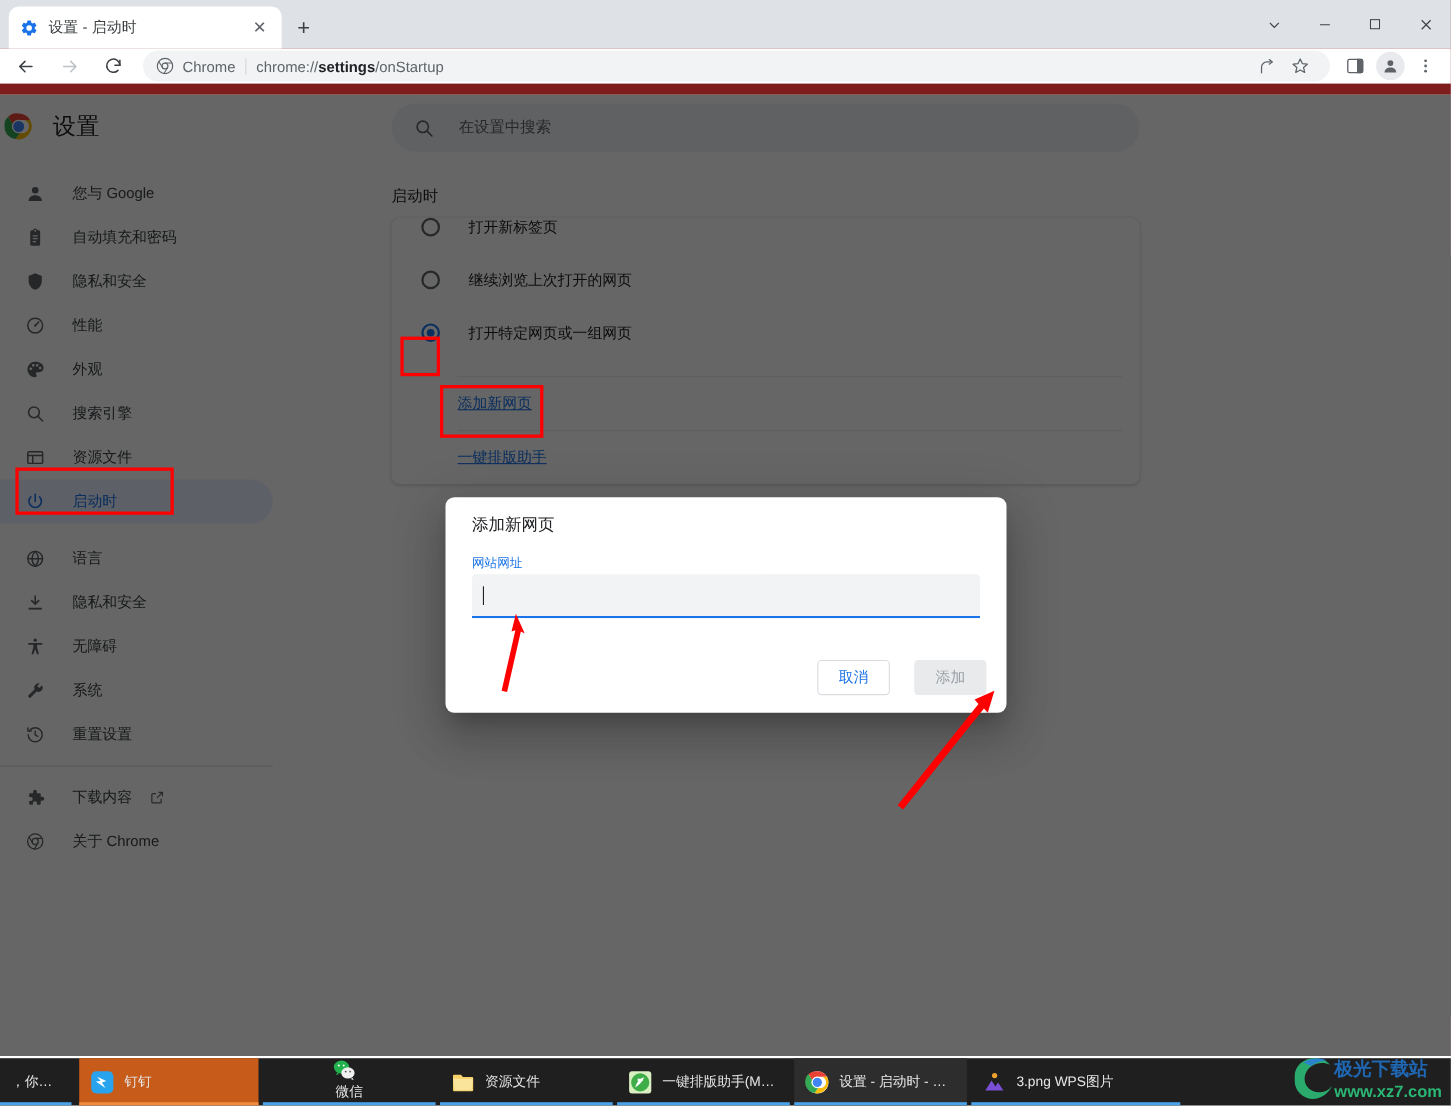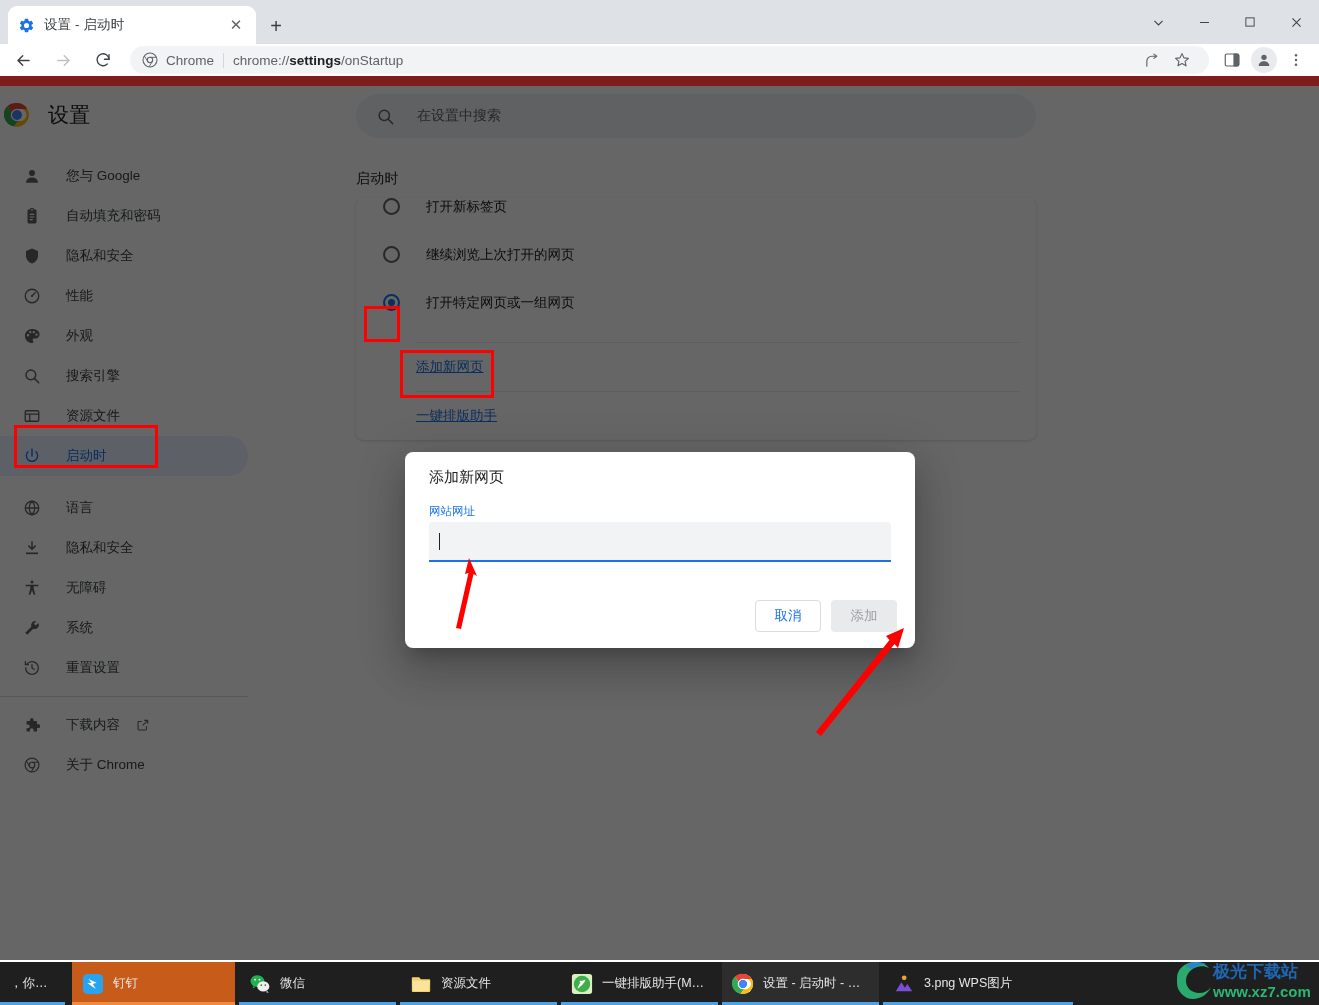--- a/index.html
+++ b/index.html
@@ -124,21 +124,21 @@
   }
   .dlg-title{position:absolute;left:24px;top:16px;font-size:15px;color:#202124;}
   .dlg-fieldlabel{position:absolute;left:24px;top:52px;font-size:11.5px;color:#1a73e8;}
   .dlg-field{
     position:absolute;left:24px;top:70px;width:462px;height:40px;
     background:#f1f3f4;border-bottom:2px solid #1a73e8;box-sizing:border-box;
     display:flex;align-items:center;padding-left:10px;border-radius:4px 4px 0 0;
   }
   .caret{width:1px;height:17px;background:#202124;}
   .dlg-input-val{font-size:13.5px;color:#202124;}
-  .dlg-actions{position:absolute;right:18px;bottom:16px;display:flex;align-items:flex-end;}
+  .dlg-actions{position:absolute;right:18px;bottom:16px;display:flex;align-items:flex-end;gap:12px;}
   .btn{
     height:32px;min-width:66px;border-radius:4px;font-size:13.5px;
     display:flex;align-items:center;justify-content:center;box-sizing:border-box;
     padding:0 14px;margin-left:10px;
   }
   .btn-cancel{border:1px solid #dadce0;background:#ffffff;color:#1a73e8;}
   .btn-add-disabled{background:#e9eaec;color:#9aa0a6;border:1px solid transparent;}
   
   .anno-box{position:absolute;border:3px solid #ff0000;box-sizing:border-box;z-index:70;pointer-events:none;}
   .anno-arrow{position:absolute;z-index:70;pointer-events:none;}
@@ -508,21 +508,21 @@
 
   <div class="tb-item" style="left:72px;width:163px;background:#c75b1a;">
     <svg class="tb-ic" viewBox="0 0 24 24">
       <rect x="1" y="1" width="22" height="22" rx="5" fill="#2aa3ef"></rect>
       <path d="M7 6.5l9 4.2-4.3 1.4 3.4 5.4-9.4-6.5 4.6-.4z" fill="#ffffff"></path>
     </svg>
     <span class="tb-lb">钉钉</span>
     <span class="tb-underline" style="width:163px;background:#f08a3c;"></span>
   </div>
 
-  <div class="tb-item" style="left:239px;width:157px;">
+  <div class="tb-item" style="left:239px;width:157px;flex-direction:column;">
     <svg class="tb-ic" viewBox="0 0 24 24">
       <ellipse cx="9.2" cy="8.8" rx="7.6" ry="6.4" fill="#23b14d"></ellipse>
       <path d="M5 14.2l-1.3 2.6 3-1.3z" fill="#23b14d"></path>
       <ellipse cx="15.6" cy="14.6" rx="6.6" ry="5.6" fill="#efefef"></ellipse>
       <path d="M20 19.5l1.4 2.3-2.9-1.2z" fill="#efefef"></path>
       <circle cx="6.6" cy="7.3" r="1" fill="#fff"></circle>
         <circle cx="11.4" cy="7.3" r="1" fill="#fff"></circle>
       <circle cx="13.4" cy="13.3" r=".9" fill="#555"></circle>
         <circle cx="17.8" cy="13.3" r=".9" fill="#555"></circle>
     </svg>

